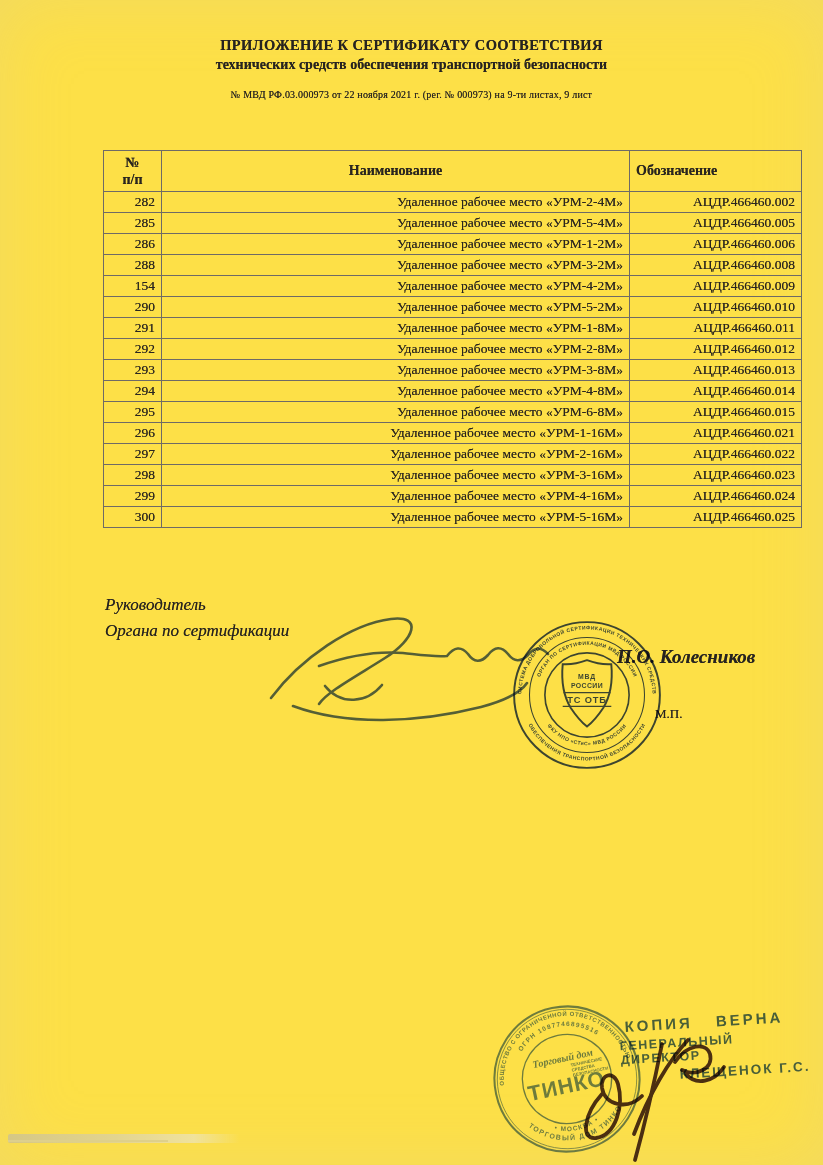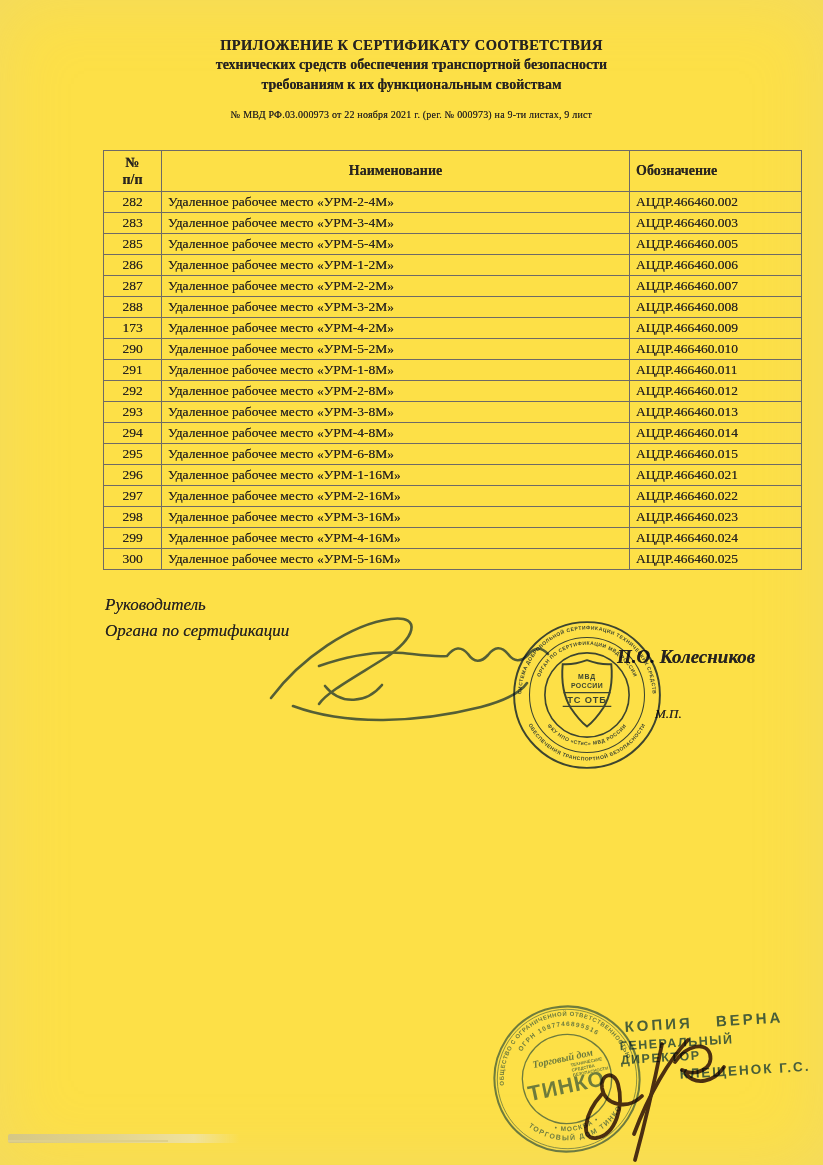--- a/index.html
+++ b/index.html
@@ -19,29 +19,29 @@
   table.items{
     position:absolute;left:103px;top:150px;width:659px;
     border-collapse:collapse;table-layout:fixed;
   }
   table.items th,table.items td{
     border:1px solid #6e6a66;font-size:13.5px;line-height:1;
     padding:0 6px;vertical-align:middle;color:#29251f;
     white-space:nowrap;overflow:hidden;
   }
   table.items th{height:40px;font-size:14px;font-weight:bold;text-align:center;line-height:1.25;}
-  table.items td{height:20px;}
+  table.items td{height:20px;text-align:right;}
   .col-num{width:45px;text-align:center;}
   .col-name{width:455px;text-align:left;padding-left:9px;}
   .col-code{width:159px;text-align:left;padding-left:9px;}
   table.items{border:1.4px solid #57534e;}
   
   .role-label{position:absolute;left:105px;top:592px;font-size:17px;font-weight:normal;font-style:italic;line-height:1.55;}
   .signer-name{position:absolute;left:617px;top:646px;font-size:19px;font-weight:bold;font-style:italic;}
-  .mp-label{position:absolute;left:655px;top:706px;font-size:13px;font-style:italic;}
+  .mp-label{position:absolute;left:655px;top:706px;font-size:13px;}
   .sig-blue{position:absolute;left:255px;top:610px;mix-blend-mode:multiply;}
   .stamp-mvd{position:absolute;left:506px;top:614px;mix-blend-mode:multiply;opacity:.92;}
   
   .stamp-tinko{position:absolute;left:488px;top:1000px;mix-blend-mode:multiply;opacity:.88;}
   .copy-stamp{
     position:absolute;left:626px;top:1012px;width:195px;transform:rotate(-3.5deg);
     font-family:"Liberation Sans",sans-serif;font-weight:bold;color:#4a6cc6;
     mix-blend-mode:multiply;
   }
   .copy-line1{font-size:15px;letter-spacing:3px;word-spacing:16px;}
@@ -56,21 +56,20 @@
   .scan-artifact:after{content:"";position:absolute;left:0;top:6px;width:160px;height:2px;background:#c8c5bf;}
 </style>
 </head>
 <body>
 
 <div class="page">
 
   <div class="header doc-text">
     <div class="title-main">ПРИЛОЖЕНИЕ К СЕРТИФИКАТУ СООТВЕТСТВИЯ</div>
     <div class="title-sub">технических средств обеспечения транспортной безопасности</div>
-    <div class="title-sub">требованиям к их функциональным свойствам</div>
     <div class="doc-number">№ МВД РФ.03.000973 от 22 ноября 2021 г. (рег. № 000973) на 9-ти листах, 9 лист</div>
   </div>
 
   <table class="items doc-text">
     <thead>
       <tr>
         <th class="col-num">
           <span style="display:block;">№</span>
           <span style="display:block;">п/п</span>
         </th>
@@ -78,46 +77,36 @@
         <th class="col-code" style="text-align:left;padding-left:6px;">Обозначение</th>
       </tr>
     </thead>
     <tbody>
         <tr>
           <td class="col-num doc-text">282</td>
           <td class="col-name doc-text">Удаленное рабочее место «УРМ-2-4М»</td>
           <td class="col-code doc-text">АЦДР.466460.002</td>
         </tr>
         <tr>
-          <td class="col-num doc-text">283</td>
-          <td class="col-name doc-text">Удаленное рабочее место «УРМ-3-4М»</td>
-          <td class="col-code doc-text">АЦДР.466460.003</td>
-        </tr>
-        <tr>
           <td class="col-num doc-text">285</td>
           <td class="col-name doc-text">Удаленное рабочее место «УРМ-5-4М»</td>
           <td class="col-code doc-text">АЦДР.466460.005</td>
         </tr>
         <tr>
           <td class="col-num doc-text">286</td>
           <td class="col-name doc-text">Удаленное рабочее место «УРМ-1-2М»</td>
           <td class="col-code doc-text">АЦДР.466460.006</td>
         </tr>
         <tr>
-          <td class="col-num doc-text">287</td>
-          <td class="col-name doc-text">Удаленное рабочее место «УРМ-2-2М»</td>
-          <td class="col-code doc-text">АЦДР.466460.007</td>
-        </tr>
-        <tr>
           <td class="col-num doc-text">288</td>
           <td class="col-name doc-text">Удаленное рабочее место «УРМ-3-2М»</td>
           <td class="col-code doc-text">АЦДР.466460.008</td>
         </tr>
         <tr>
-          <td class="col-num doc-text">173</td>
+          <td class="col-num doc-text">154</td>
           <td class="col-name doc-text">Удаленное рабочее место «УРМ-4-2М»</td>
           <td class="col-code doc-text">АЦДР.466460.009</td>
         </tr>
         <tr>
           <td class="col-num doc-text">290</td>
           <td class="col-name doc-text">Удаленное рабочее место «УРМ-5-2М»</td>
           <td class="col-code doc-text">АЦДР.466460.010</td>
         </tr>
         <tr>
           <td class="col-num doc-text">291</td>

